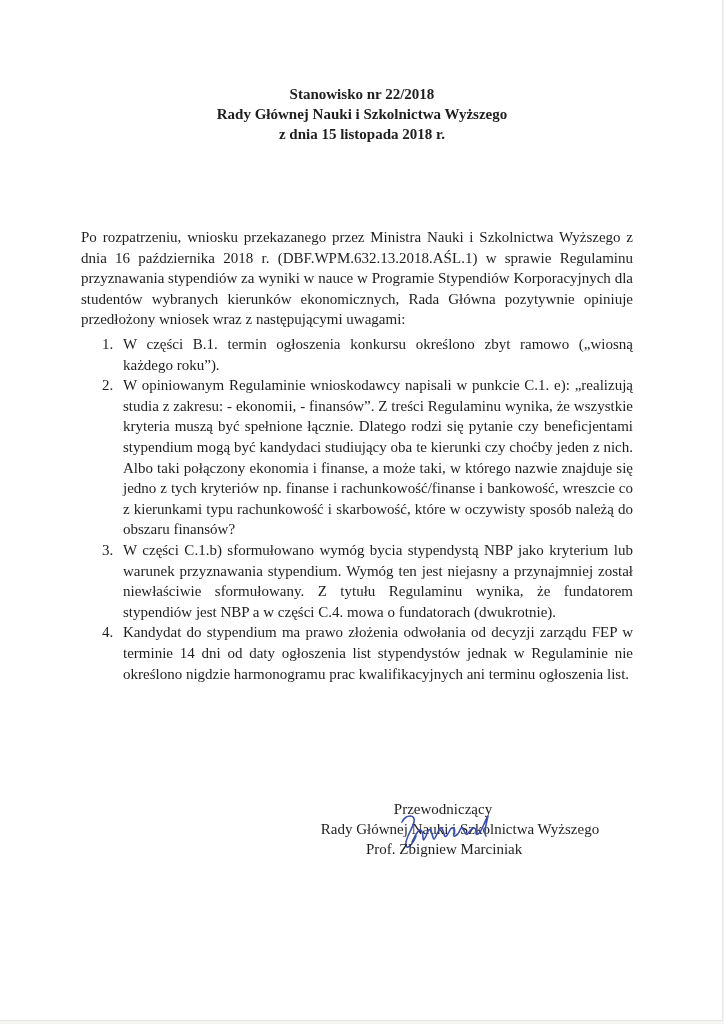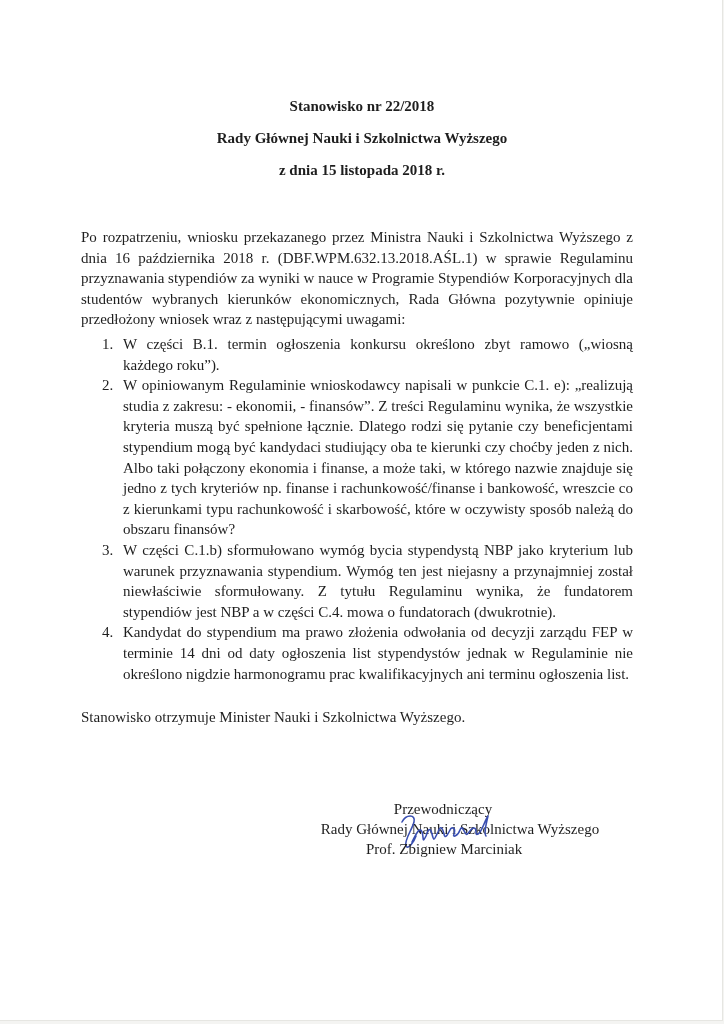--- a/index.html
+++ b/index.html
@@ -25,21 +25,21 @@
   .header-block {
     position: absolute;
     top: 84px;
     left: 0;
     width: 724px;
     text-align: center;
     font-weight: bold;
     font-size: 15px;
     line-height: 20px;
   }
-  .header-block div { margin: 12px; }
+  .header-block div { margin: 0; }
   .subject-block {
     position: absolute;
     top: 165px;
     left: 60px;
     width: 604px;
     text-align: center;
     font-weight: bold;
     font-size: 15px;
     line-height: 22px;
   }
@@ -132,21 +132,20 @@
     <li>
       <span class="num">3.</span>
       <span>W części C.1.b) sformułowano wymóg bycia stypendystą NBP jako kryterium lub warunek przyznawania stypendium. Wymóg ten jest niejasny a przynajmniej został niewłaściwie sformułowany. Z tytułu Regulaminu wynika, że fundatorem stypendiów jest NBP a w części C.4. mowa o fundatorach (dwukrotnie).</span>
     </li>
     <li>
       <span class="num">4.</span>
       <span>Kandydat do stypendium ma prawo złożenia odwołania od decyzji zarządu FEP w terminie 14 dni od daty ogłoszenia list stypendystów jednak w Regulaminie nie określono nigdzie harmonogramu prac kwalifikacyjnych ani terminu ogłoszenia list.</span>
     </li>
   </ol>
 
-  <div class="closing">Stanowisko otrzymuje Minister Nauki i Szkolnictwa Wyższego.</div>
 
   <div class="signature-block">
     <div class="sig-title">Przewodniczący</div>
     <div>Rady Głównej Nauki i Szkolnictwa Wyższego</div>
   </div>
 
   <svg class="signature-scribble" viewBox="0 0 100 40" xmlns="http://www.w3.org/2000/svg">
     <path d="M4 10 C8 2, 18 2, 16 10 C14 18, 6 28, 8 34 C10 38, 16 30, 18 24
              M14 30 C18 22, 22 14, 24 20 C26 26, 24 32, 28 24 C30 18, 32 14, 34 22
              C36 30, 36 28, 40 20 C42 14, 44 14, 46 22 C47 28, 50 22, 52 18

